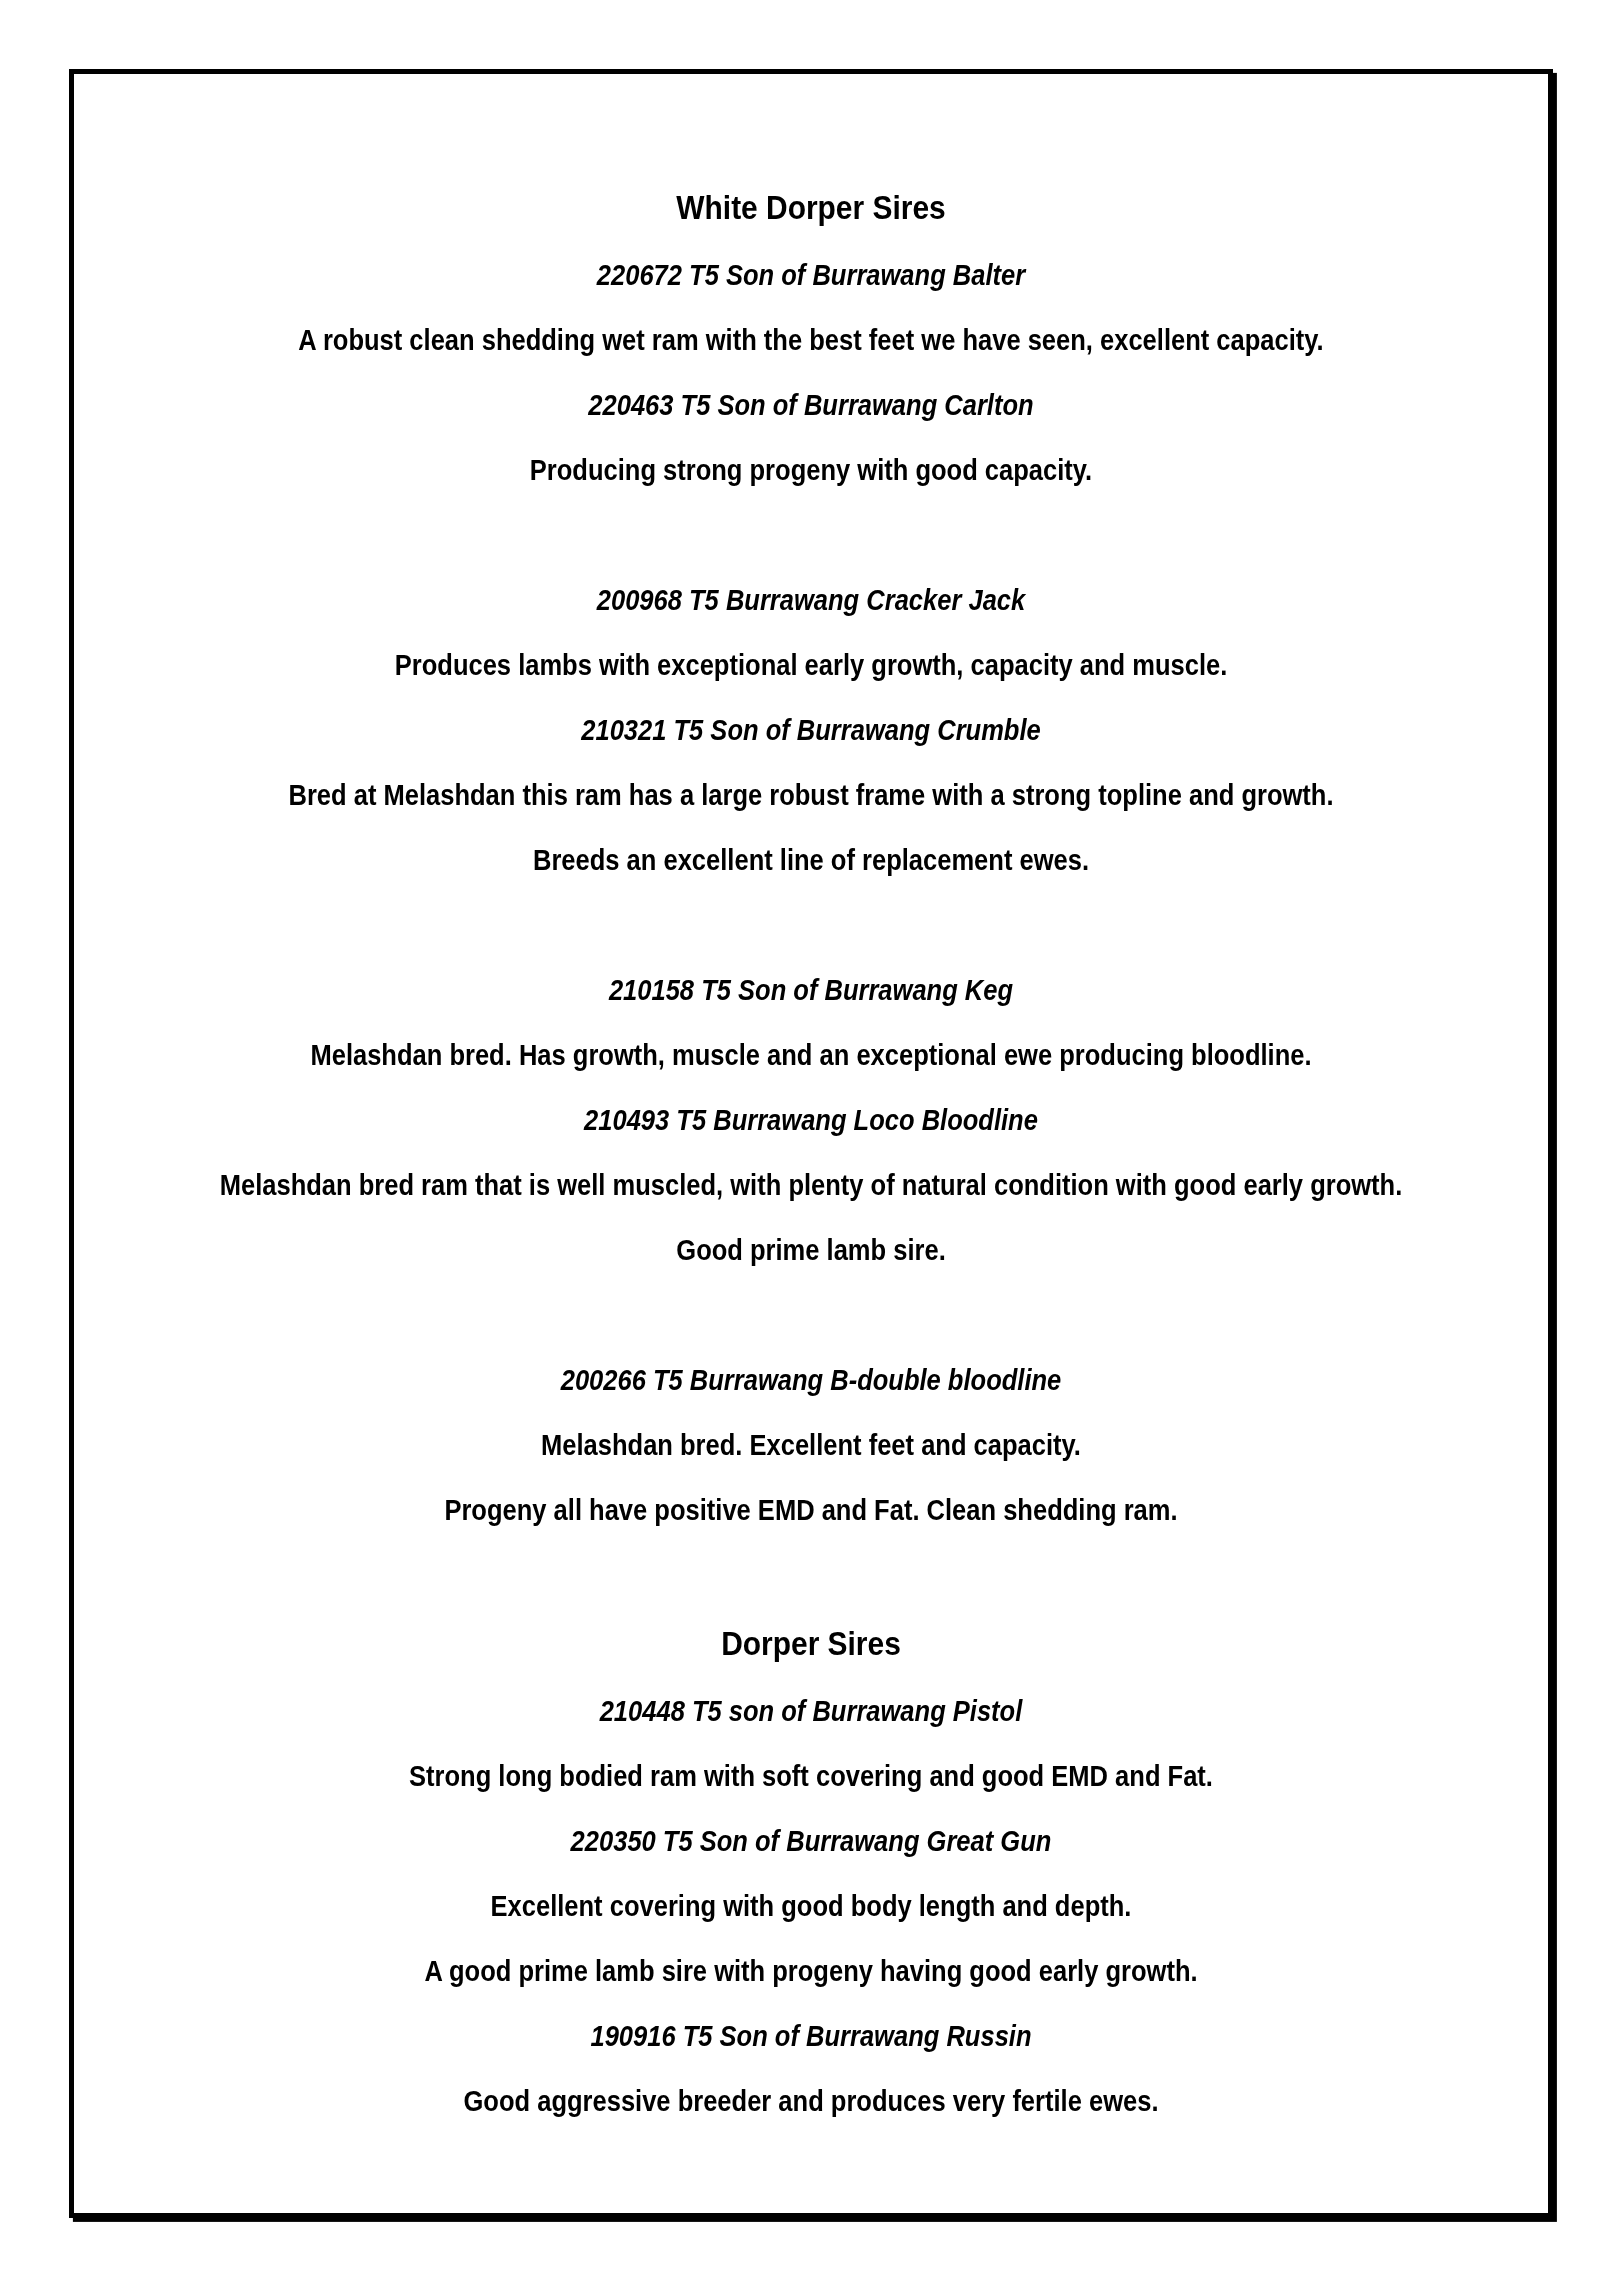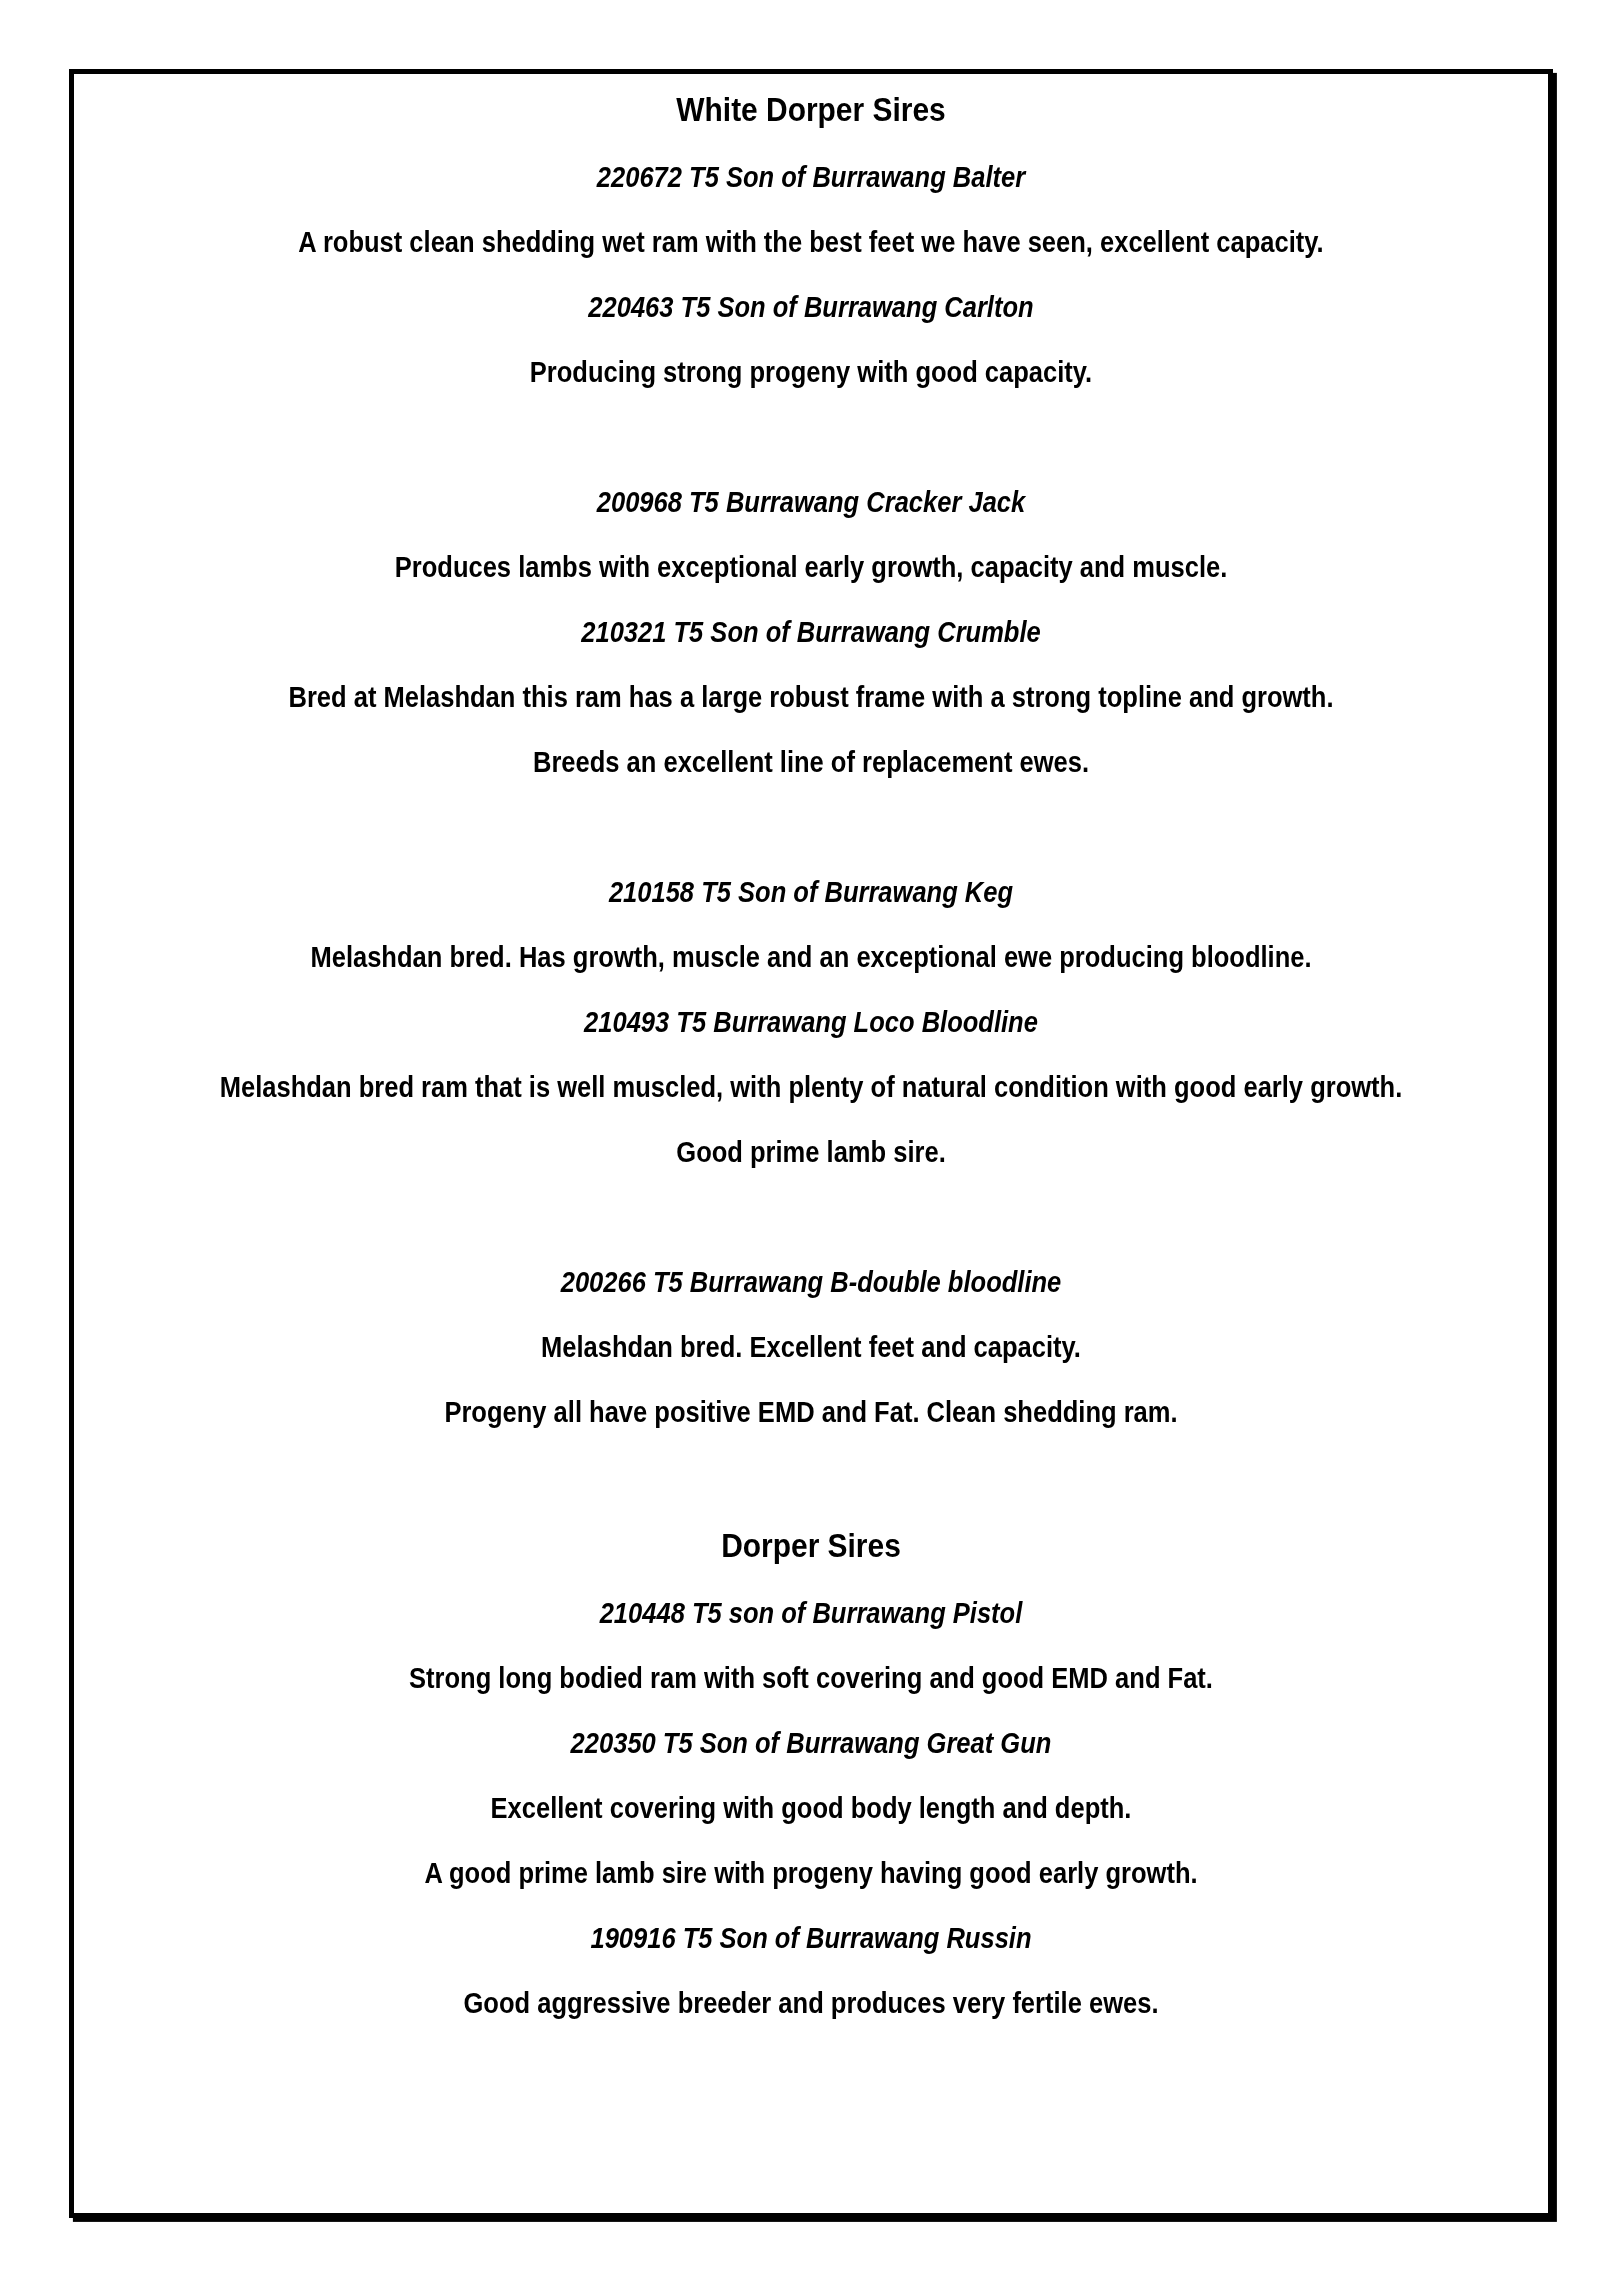--- a/index.html
+++ b/index.html
@@ -17,20 +17,21 @@
   .page-frame {
     position: absolute;
     left: 69px;
     top: 69px;
     width: 1484px;
     height: 2149px;
     box-sizing: border-box;
     border: 5.9px solid #000000;
     box-shadow: 3.9px 3.9px 0 0 #000000;
     background: #ffffff;
+    padding-top: 98px;
   }
   .line {
     margin: 0;
     text-align: center;
     font-weight: bold;
     color: #000000;
     transform: scaleX(0.88);
     transform-origin: 50% 50%;
     white-space: nowrap;
   }

